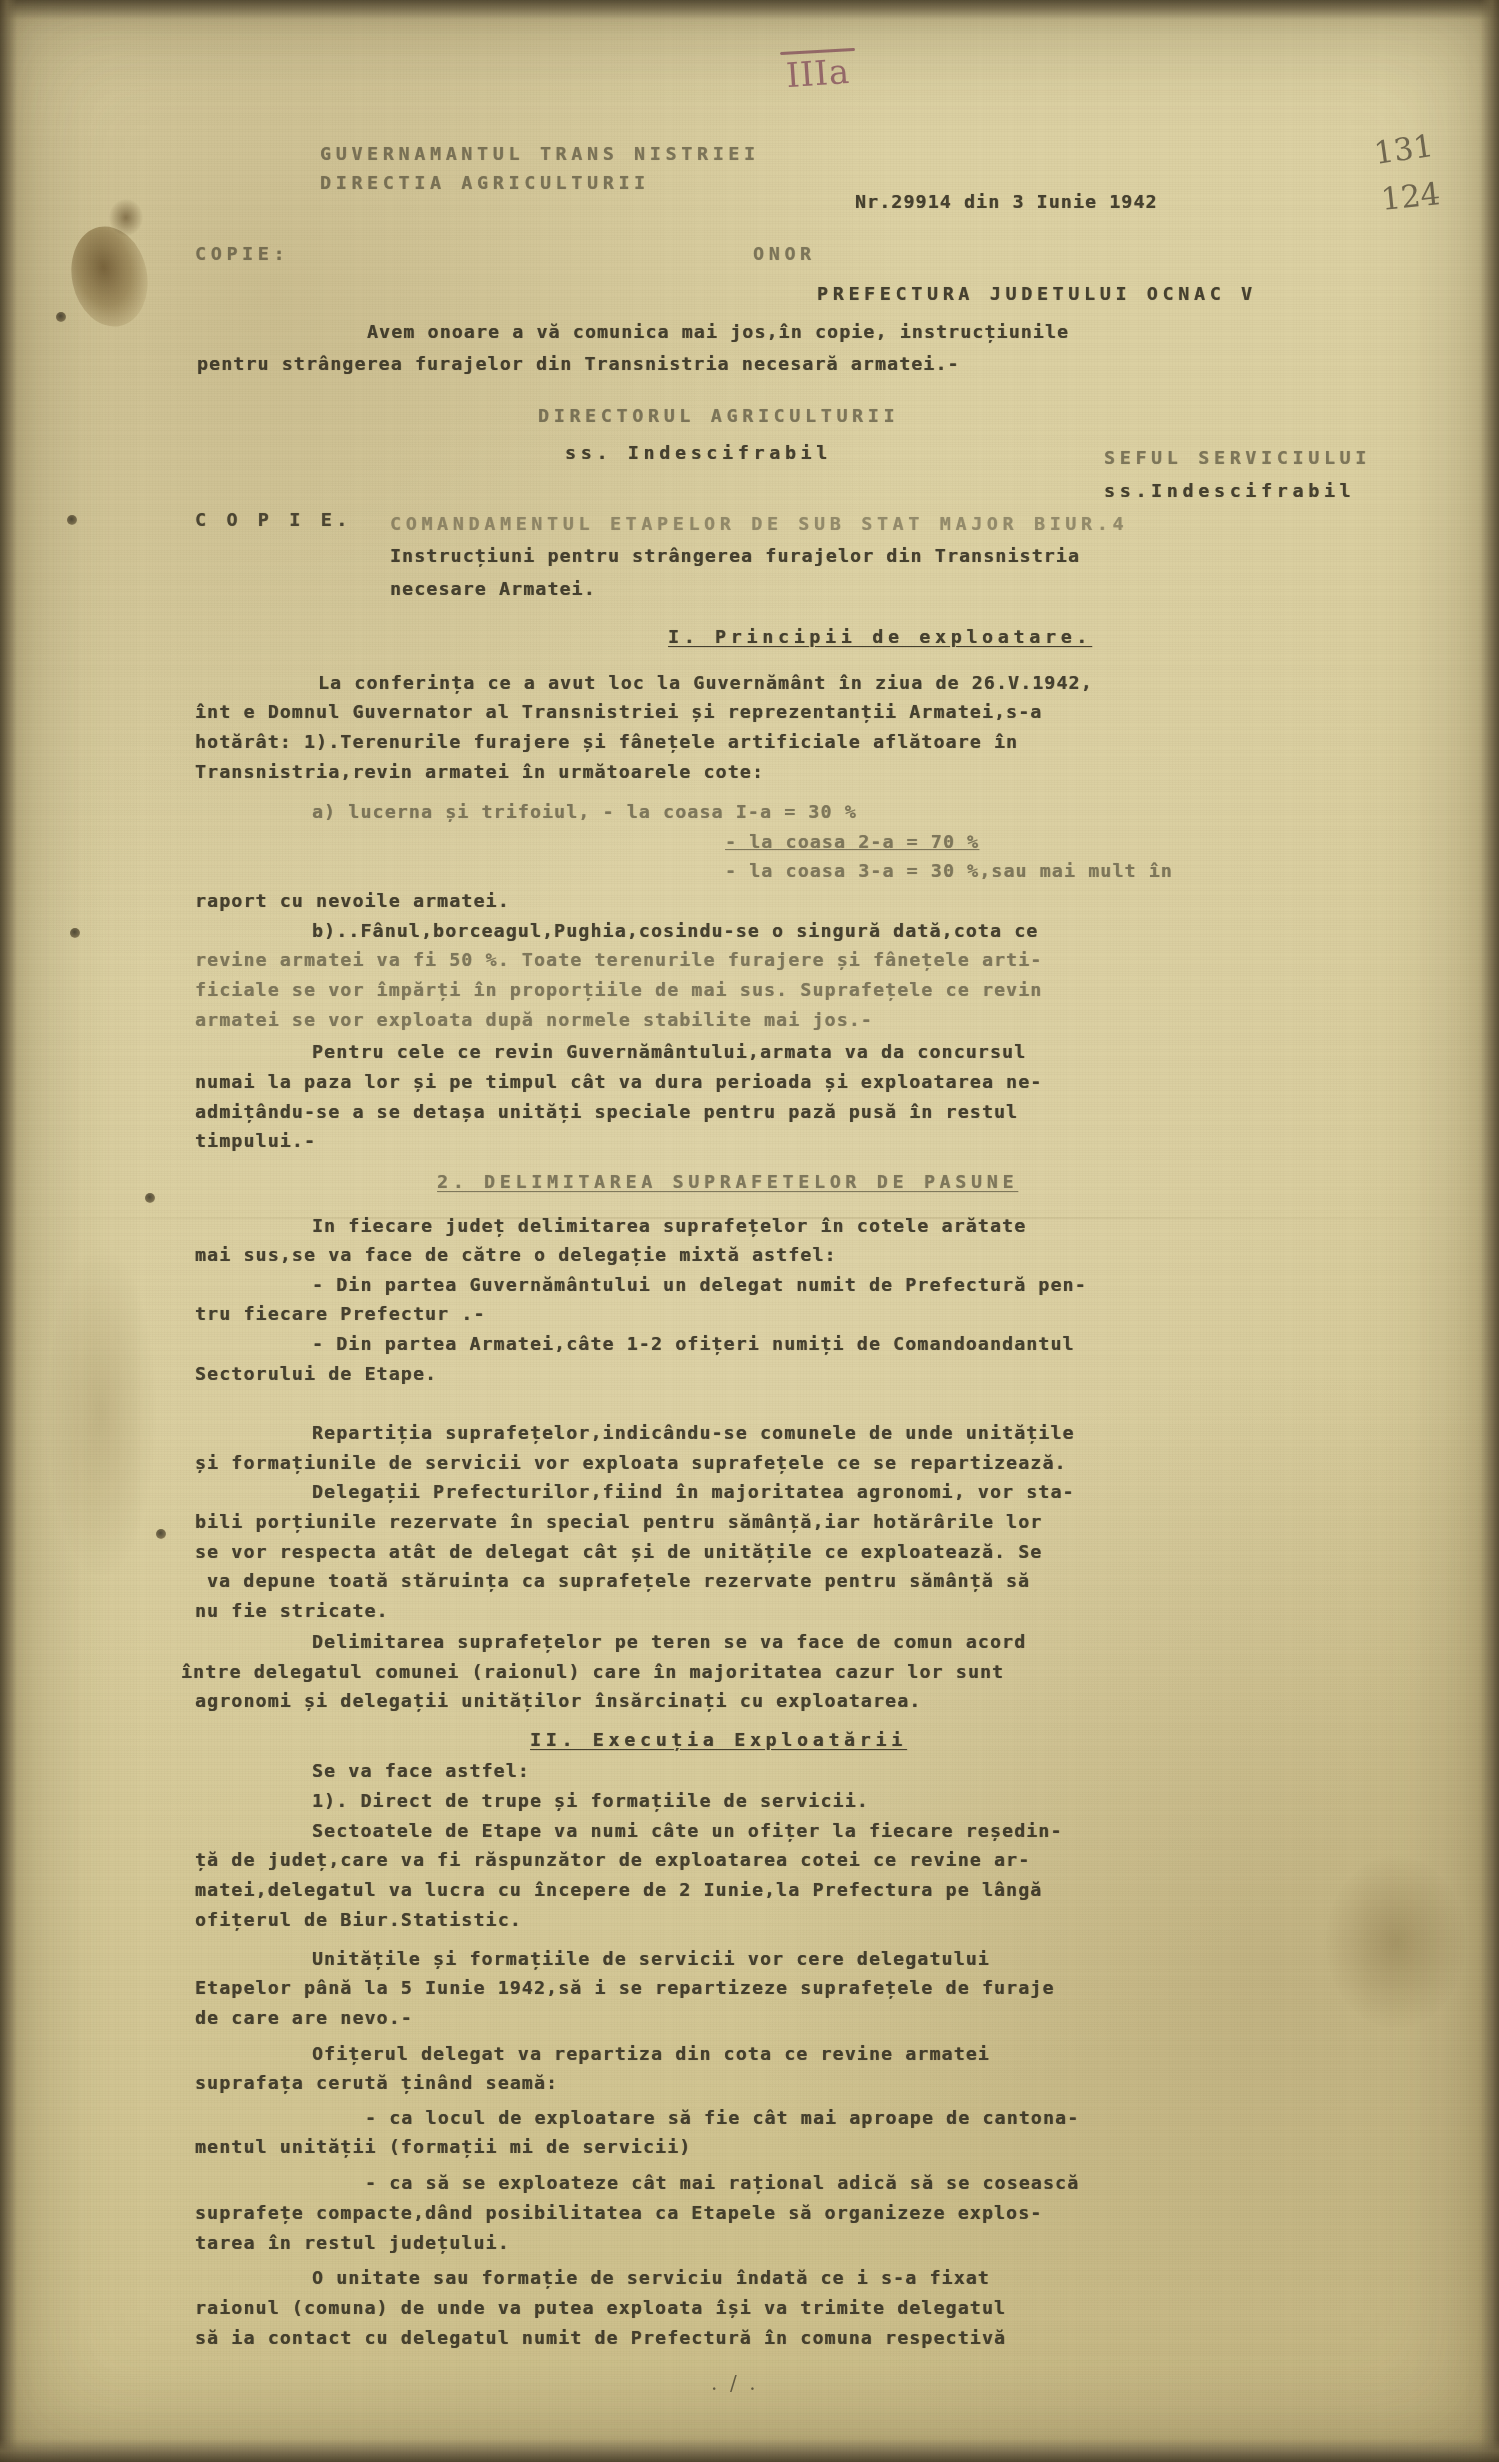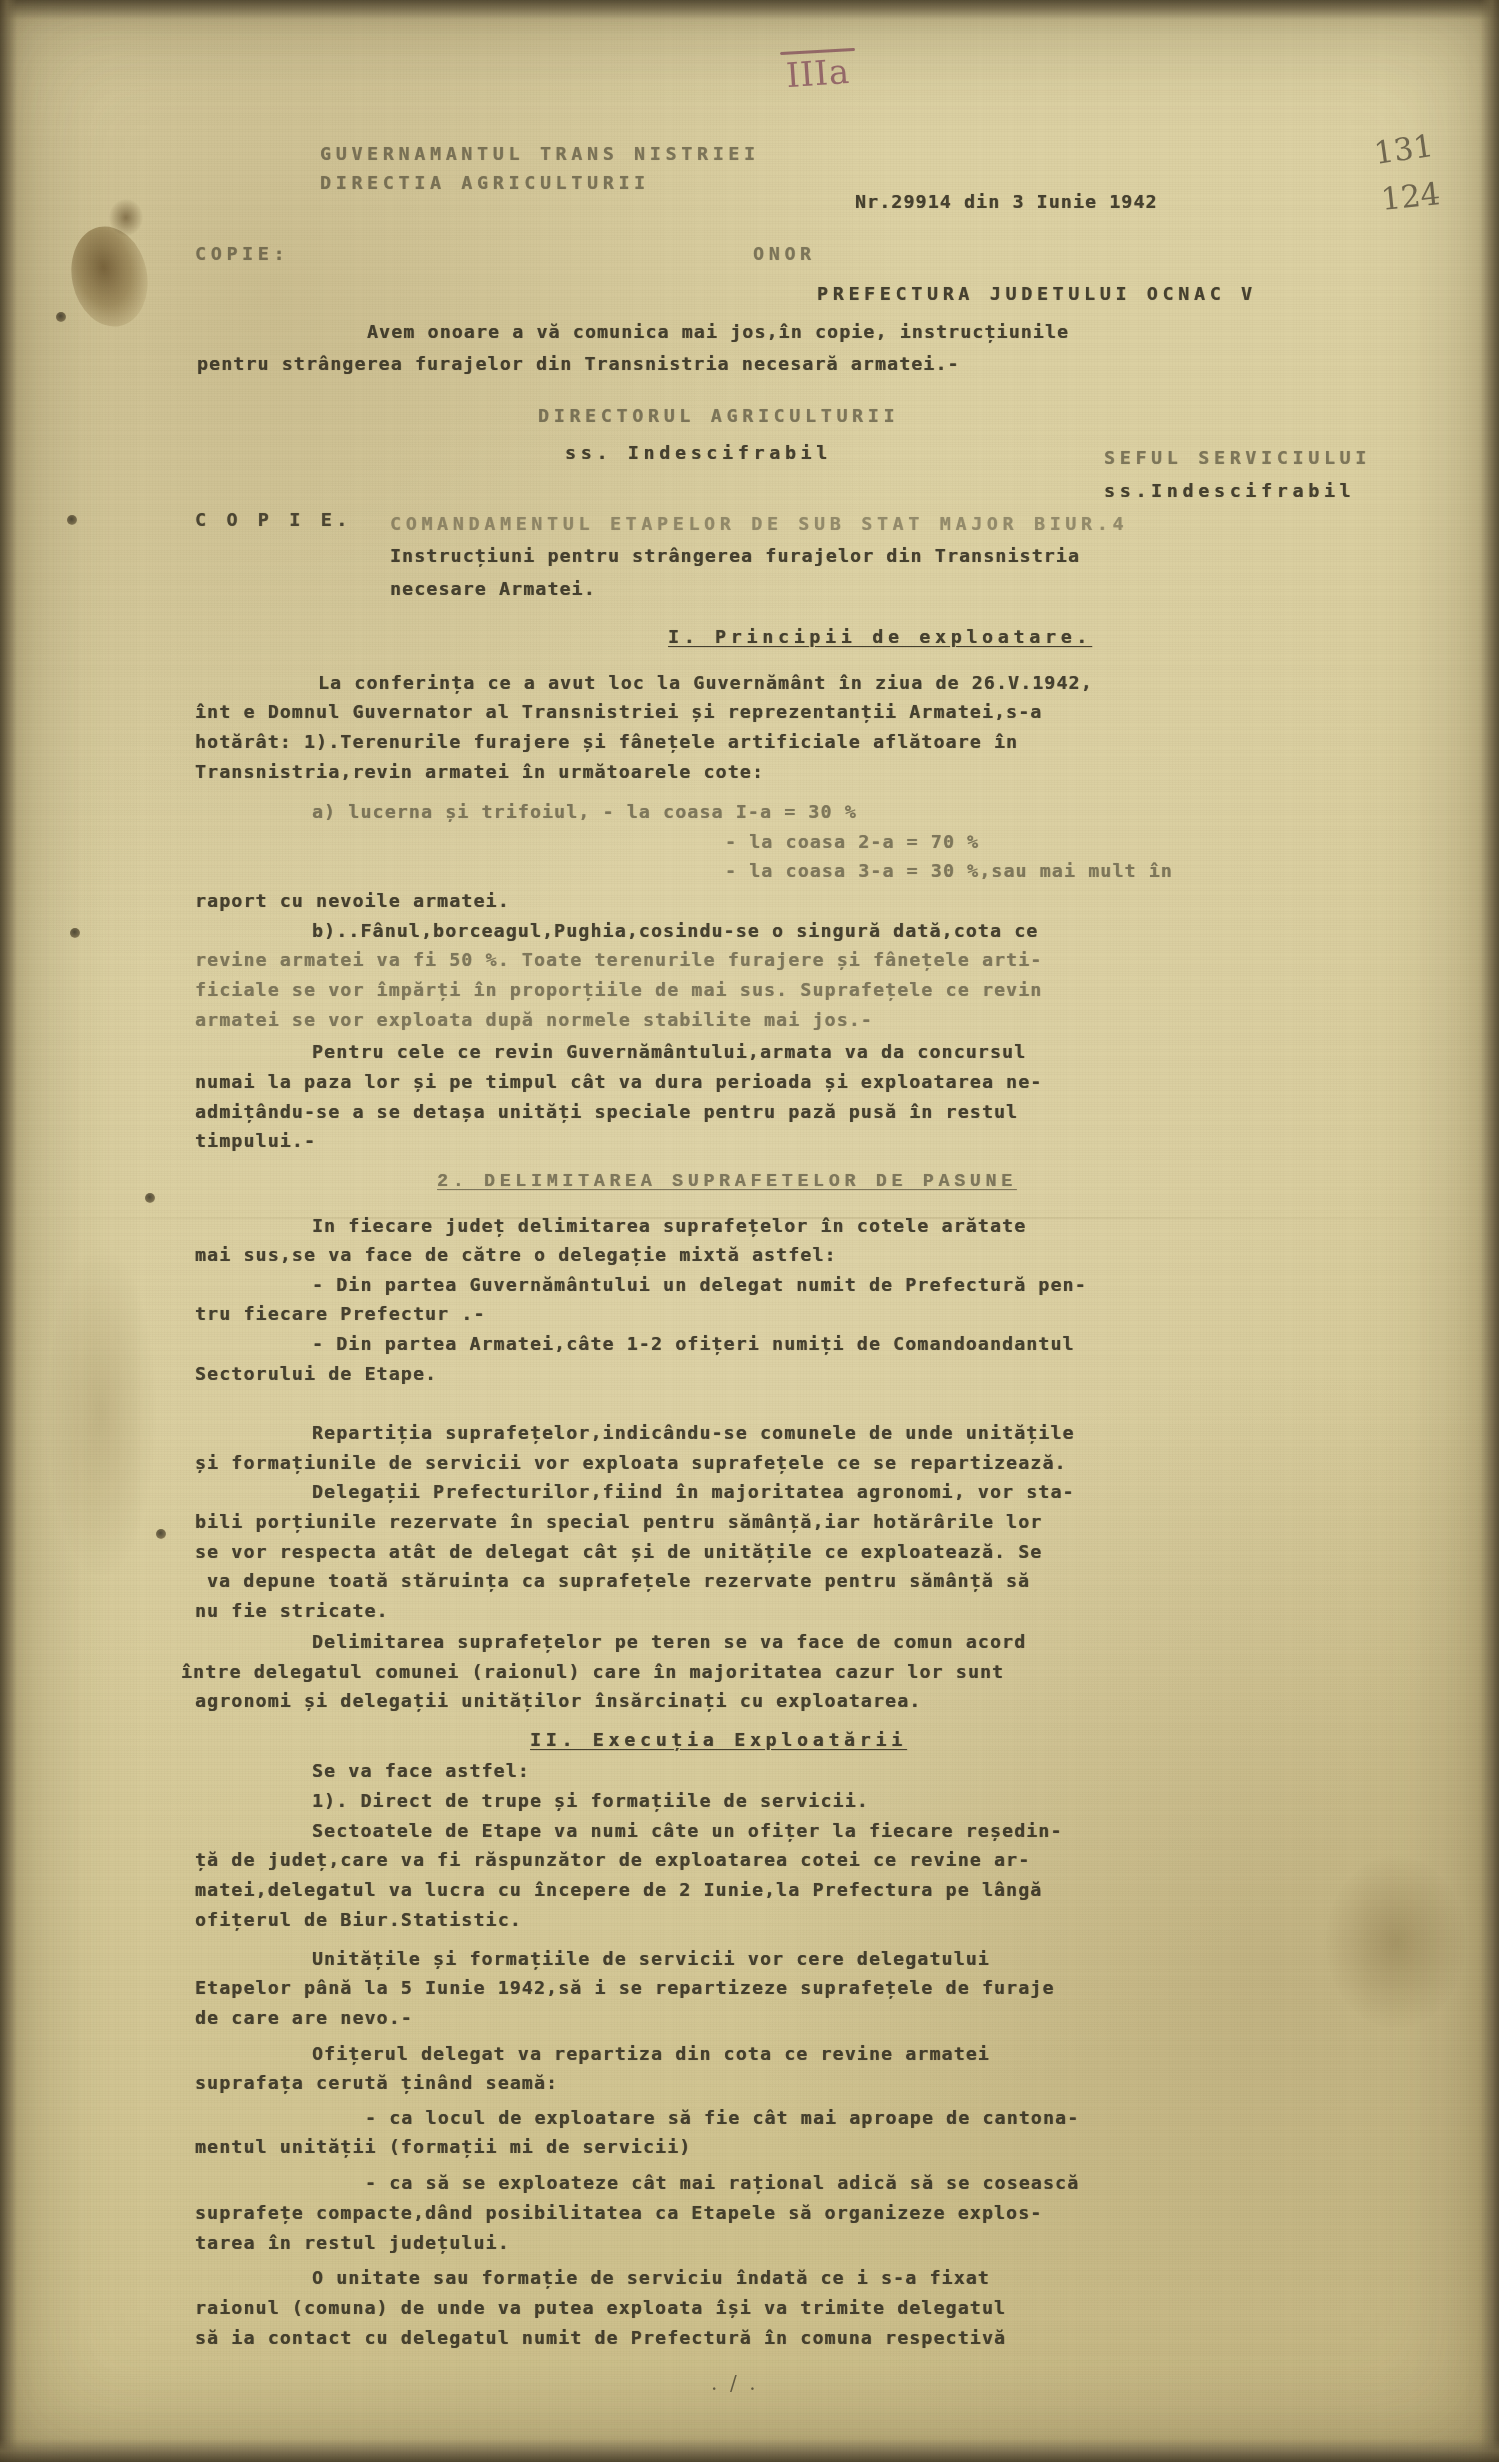--- a/index.html
+++ b/index.html
@@ -241,36 +241,36 @@
 
     
     <div class="ln u spaced" style="left:668px; top:622px;">I. Principii de exploatare.</div>
 
     <div class="ln" style="left:318px; top:668px;">La conferința ce a avut loc la Guvernământ în ziua de 26.V.1942,</div>
     <div class="ln" style="left:195px; top:697px;">înt e Domnul Guvernator al Transnistriei și reprezentanții Armatei,s-a</div>
     <div class="ln" style="left:195px; top:727px;">hotărât: 1).Terenurile furajere și fânețele artificiale aflătoare în</div>
     <div class="ln" style="left:195px; top:757px;">Transnistria,revin armatei în următoarele cote:</div>
 
     <div class="ln fade" style="left:312px; top:797px;">a) lucerna și trifoiul, - la coasa I-a = 30 %</div>
-    <div class="ln fade" style="left:725px; top:827px;">- la coasa 2-a = 70 %</div>
+    <div class="ln fade" style="left:725px; top:827px;text-decoration:underline;">- la coasa 2-a = 70 %</div>
     <div class="ln fade" style="left:725px; top:856px;">- la coasa 3-a = 30 %,sau mai mult în</div>
     <div class="ln" style="left:195px; top:886px;">raport cu nevoile armatei.</div>
 
     <div class="ln" style="left:312px; top:916px;">b)..Fânul,borceagul,Pughia,cosindu-se o singură dată,cota ce</div>
     <div class="ln fade" style="left:195px; top:945px;">revine armatei va fi 50 %. Toate terenurile furajere și fânețele arti-</div>
     <div class="ln fade" style="left:195px; top:975px;">ficiale se vor împărți în proporțiile de mai sus. Suprafețele ce revin</div>
     <div class="ln fade" style="left:195px; top:1005px;">armatei se vor exploata după normele stabilite mai jos.-</div>
 
     <div class="ln" style="left:195px; top:1067px;">numai la paza lor și pe timpul cât va dura perioada și exploatarea ne-</div>
     <div class="ln" style="left:312px; top:1037px;">Pentru cele ce revin Guvernământului,armata va da concursul</div>
     <div class="ln" style="left:195px; top:1097px;">admițându-se a se detașa unități speciale pentru pază pusă în restul</div>
     <div class="ln" style="left:195px; top:1126px;">timpului.-</div>
 
     
-    <div class="ln u spaced fade" style="left:437px; top:1167px;font-family:Liberation Mono, monospace;">2. DELIMITAREA SUPRAFETELOR DE PASUNE</div>
+    <div class="ln u spaced fade" style="left:437px; top:1167px;">2. DELIMITAREA SUPRAFETELOR DE PASUNE</div>
 
     <div class="ln" style="left:312px; top:1211px;">In fiecare județ delimitarea suprafețelor în cotele arătate</div>
     <div class="ln" style="left:195px; top:1240px;">mai sus,se va face de către o delegație mixtă astfel:</div>
 
     <div class="ln" style="left:312px; top:1270px;">- Din partea Guvernământului un delegat numit de Prefectură pen-</div>
     <div class="ln" style="left:195px; top:1299px;">tru fiecare Prefectur .-</div>
 
     <div class="ln" style="left:312px; top:1329px;">- Din partea Armatei,câte 1-2 ofițeri numiți de Comandoandantul</div>
     <div class="ln" style="left:195px; top:1359px;">Sectorului de Etape.</div>
 

